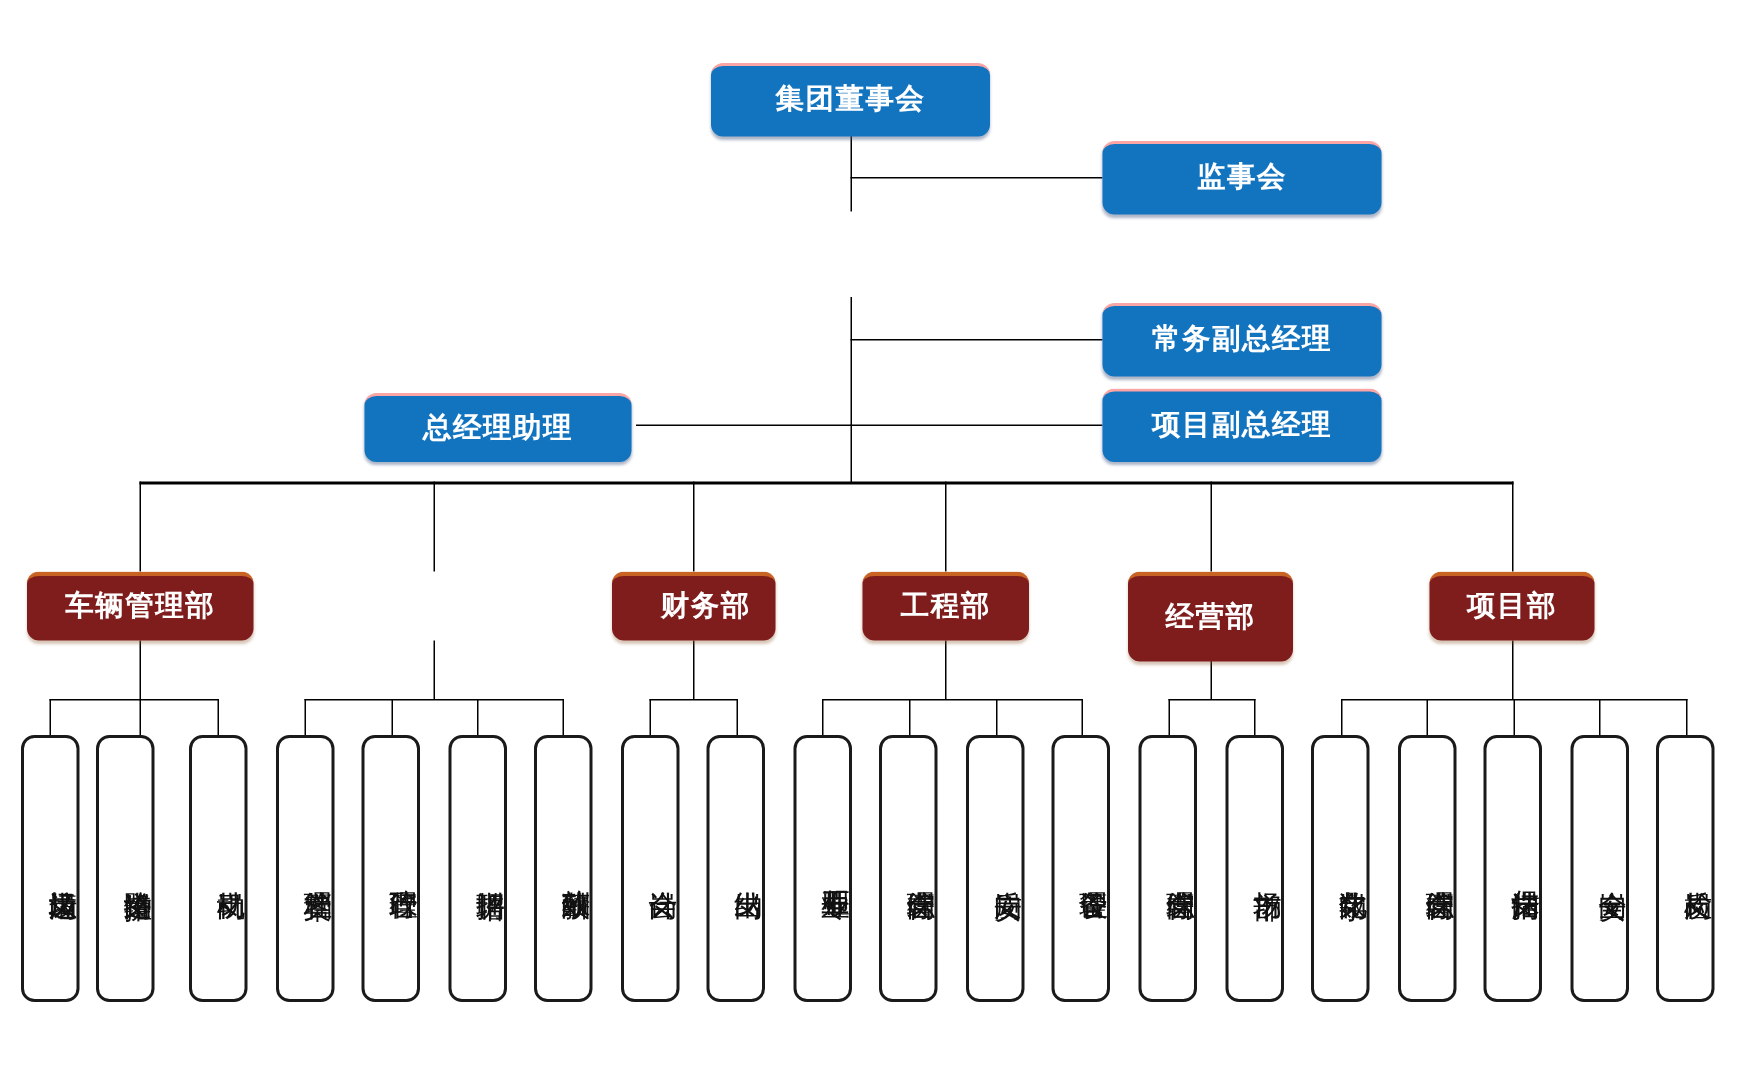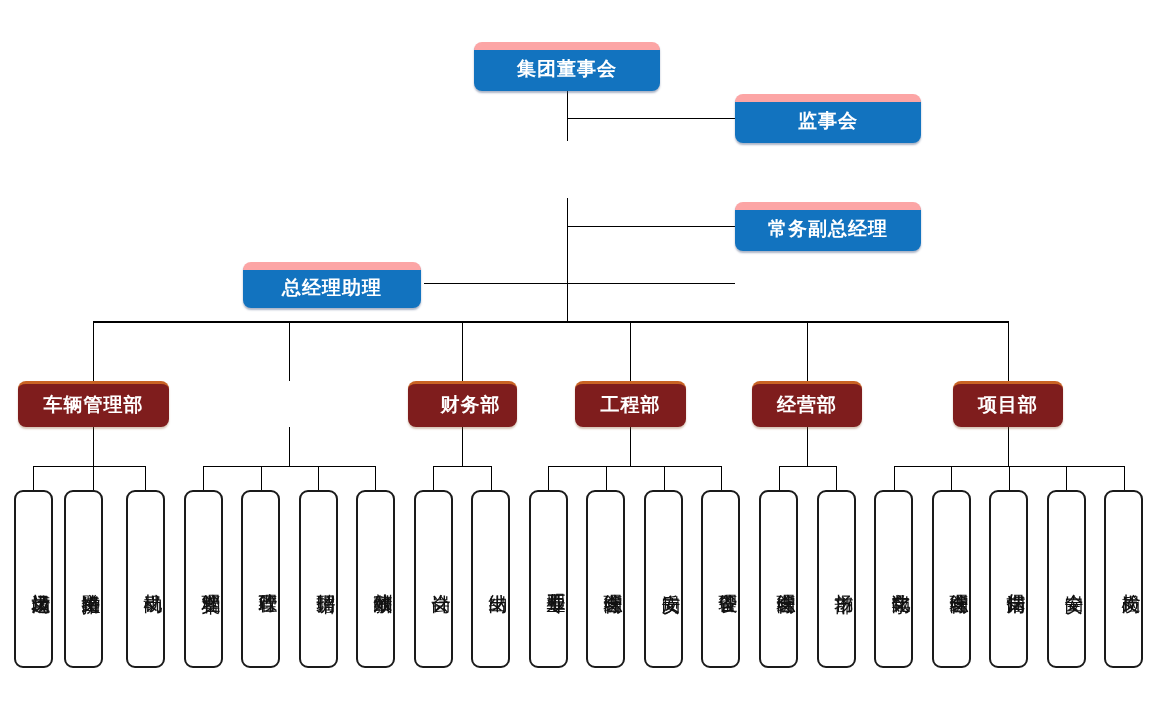--- a/index.html
+++ b/index.html
@@ -36,23 +36,22 @@
     border-radius: 8px;
     line-height: 1.1;
     white-space: nowrap;
     letter-spacing: 1px;
   }
   .node.blue {
     background: #1273bf;
     color: #ffffff;
     font-size: 19px;
     font-weight: 600;
-    border-top: 8px solid #fca5a5;
+    border-top: 2px solid #fca5a5;
     box-shadow: 0 2px 2px rgba(70,90,130,.45);
-    font-family: Liberation Mono, monospace;
   }
   .node.orange {
     background: #7f1d1d;
     color: #ffffff;
     font-size: 19px;
     font-weight: 600;
     border-top: 3px solid #c96324;
     box-shadow: 0 2px 2px rgba(140,90,50,.35);
   }
   .node.leaf {
@@ -134,27 +133,28 @@
   <div class="ln v" style="left:1066px; top:466px; height:24px;"></div>
   <div class="ln v" style="left:1124px; top:466px; height:24px;"></div>
 
   <div class="node blue" style="left:474px; top:42px;  width:186px; height:49px;">集团董事会</div>
 
   <div class="node blue" style="left:735px; top:94px;  width:186px; height:49px;">监事会</div>
 
 
   <div class="node blue" style="left:735px; top:202px; width:186px; height:49px;">常务副总经理</div>
 
+  <div class="node blue" style="left:735px; top:259px; width:186px; height:49px;">项目副总经理</div>
 
   <div class="node blue" style="left:243px; top:262px; width:178px; height:46px;">总经理助理</div>
 
   <div class="node orange" style="left:18px;  top:381px; width:151px; height:46px;">车辆管理部</div>
   <div class="node orange" style="left:408px; top:381px; width:109px; height:46px;padding-left:16px;">财务部</div>
   <div class="node orange" style="left:575px; top:381px; width:111px; height:46px;">工程部</div>
-  <div class="node orange" style="left:752px; top:381px; width:110px; height:46px;">经营部</div>
+  <div class="node orange" style="left:752px; top:381px; width:110px; height:60px;">经营部</div>
   <div class="node orange" style="left:953px; top:381px; width:110px; height:46px;">项目部</div>
 
   <div class="node leaf" style="left:14px;  top:490px; width:39px; height:178px;">垃圾清运岗</div>
   <div class="node leaf" style="left:64px;  top:490px; width:39px; height:178px;">道路维护岗</div>
   <div class="node leaf" style="left:126px; top:490px; width:39px; height:178px;">机动岗</div>
 
   <div class="node leaf" style="left:184px; top:490px; width:39px; height:178px;">档案管理</div>
   <div class="node leaf" style="left:241px; top:490px; width:39px; height:178px;">行政管理</div>
   <div class="node leaf" style="left:299px; top:490px; width:39px; height:178px;">招聘培训</div>
   <div class="node leaf" style="left:356px; top:490px; width:39px; height:178px;">绩效薪酬</div>

